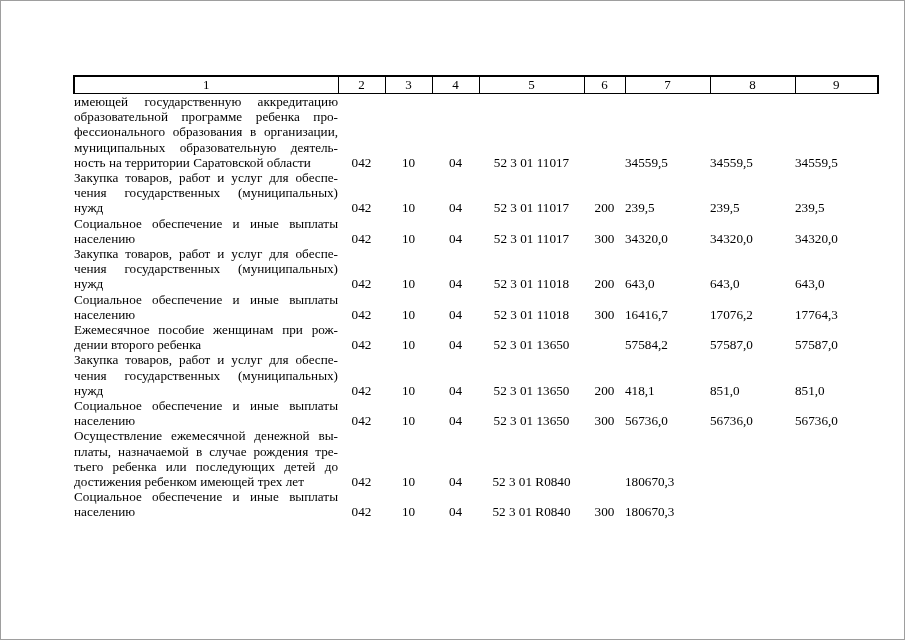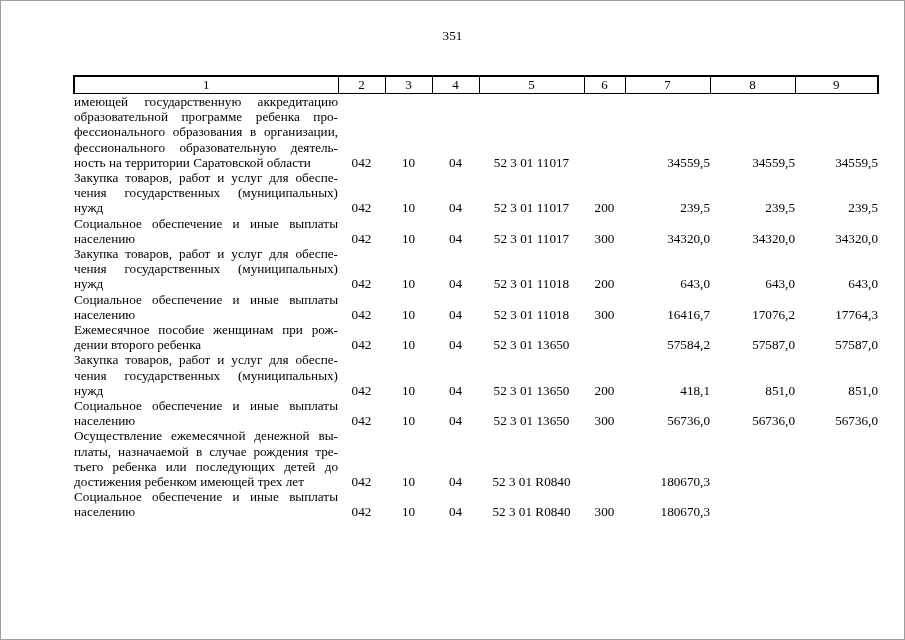--- a/index.html
+++ b/index.html
@@ -46,28 +46,27 @@
   .budget-table tbody td {
     padding: 0;
     vertical-align: bottom;
     font-size: 13.2px;
     line-height: 15.2px;
   }
   td.c1 { padding-left: 8px; padding-right: 5px; }
   td.c1 .ln { text-align: justify; text-align-last: justify; white-space: normal; }
   td.c1 .ln.last { text-align: center; text-align-last: left; }
   td.cc { text-align: center; }
-  td.cr { text-align: right; padding-right: 5px; }
+  td.cr { padding-right: 5px; }
 </style>
 </head>
 <body>
 
 <div class="page">
 
-  <div class="page-number">351</div>
 
   <table class="budget-table">
     <colgroup>
       <col style="width:264px">
       <col style="width:47px">
       <col style="width:47px">
       <col style="width:47px">
       <col style="width:105px">
       <col style="width:41px">
       <col style="width:85px">
@@ -86,21 +85,21 @@
         <th>8</th>
         <th>9</th>
       </tr>
     </thead>
     <tbody>
         <tr>
           <td class="c1">
             <div class="ln">имеющей государственную аккредитацию</div>
             <div class="ln">образовательной программе ребенка про-</div>
             <div class="ln">фессионального образования в организации,</div>
-            <div class="ln">фессионального образовательную деятель-</div>
+            <div class="ln">муниципальных образовательную деятель-</div>
             <div class="ln last">ность на территории Саратовской области</div>
           </td>
           <td class="cc">042</td>
           <td class="cc">10</td>
           <td class="cc">04</td>
           <td class="cc">52 3 01 11017</td>
           <td class="cc"></td>
           <td class="cr">34559,5</td>
           <td class="cr">34559,5</td>
           <td class="cr">34559,5</td>

